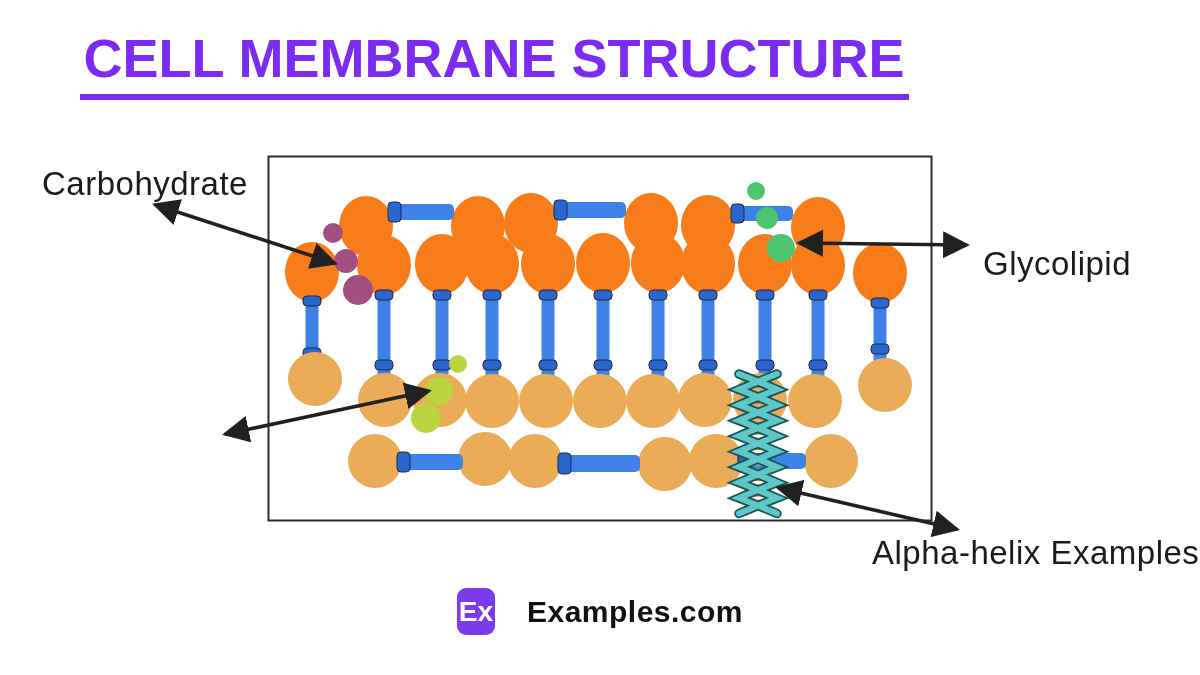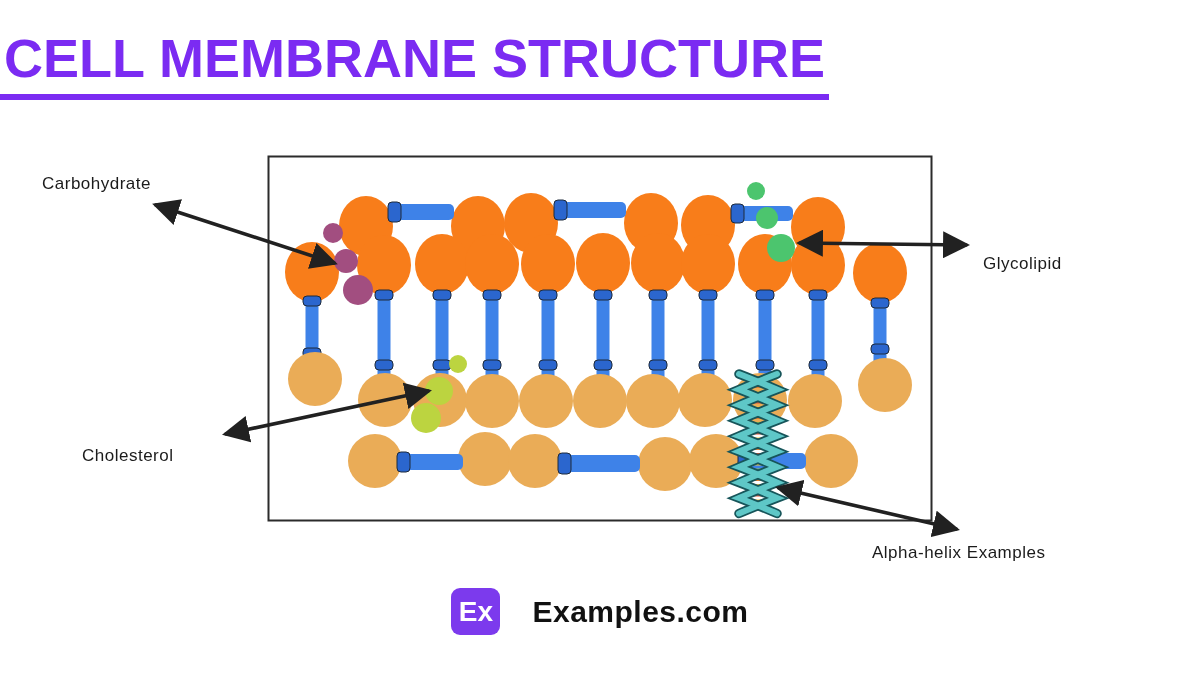--- a/index.html
+++ b/index.html
@@ -1,23 +1,23 @@
 <!DOCTYPE html>
 <html style="--c-title: #7b2bf2; --c-badge: #7c3aed; --c-text: #1b1b1b; --c-arrow: #212121; --c-box-border: #2b2b2b; --c-orange: #f87d1a; --c-tan: #eaac57; --c-blue: #3e82e8; --c-blue-dark: #2b66ce; --c-purple: #a24e80; --c-green: #4cc56e; --c-yellowgreen: #bcd440; --c-teal: #5ec7c7; --c-teal-dark: #17555a; --c-rung-orange: #e07b2f; --c-rung-yellow: #f2c53d; --c-rung-red: #d95034; --c-rung-green: #8bc34a;"><head>
 <meta charset="utf-8">
 <style>
   html,body{margin:0;padding:0;background:#ffffff;}
   body{width:1200px;height:675px;position:relative;overflow:hidden;
        font-family:"Liberation Sans","DejaVu Sans",sans-serif;color:var(--c-text,#1b1b1b);}
   .stage{position:absolute;inset:0;}
-  .title-wrap{position:absolute;top:28px;left:0;width:988px;text-align:left;}
+  .title-wrap{position:absolute;top:28px;left:0;width:988px;text-align:center;}
   .title-wrap h1{margin:0;display:inline-block;font-size:54px;line-height:60px;font-weight:800;
        letter-spacing:0px;color:var(--c-title,#7b2bf2);padding:0 4px 6px 4px;
        border-bottom:6px solid var(--c-title,#7b2bf2);}
-  .lbl{position:absolute;font-size:17px;line-height:32px;letter-spacing:.5px;color:var(--c-text,#1b1b1b);white-space:nowrap;}
+  .lbl{position:absolute;font-size:33px;line-height:32px;letter-spacing:.5px;color:var(--c-text,#1b1b1b);white-space:nowrap;}
   #lbl-carbohydrate{left:42px;top:168px;}
   #lbl-glycolipid{left:983px;top:224px;margin-top:24px;}
   #lbl-cholesterol{left:82px;top:440px;}
   #lbl-alpha{left:872px;top:537px;}
   svg{position:absolute;left:0;top:0;}
   .ho{fill:var(--c-orange,#f87d1a);}
   .ht{fill:var(--c-tan,#eaac57);}
   .tl{fill:var(--c-blue,#3e82e8);}
   .cap{fill:var(--c-blue-dark,#2b66ce);stroke:#1e2a3a;stroke-width:1;}
   .pu{fill:var(--c-purple,#a24e80);}
@@ -25,21 +25,21 @@
   .yg{fill:var(--c-yellowgreen,#bcd440);}
   .arrow{stroke:var(--c-arrow,#212121);stroke-width:3.6;stroke-linecap:round;fill:none;}
   .strand-o{stroke:var(--c-teal-dark,#17555a);stroke-width:9.5;fill:none;stroke-linecap:round;}
   .strand{stroke:var(--c-teal,#5ec7c7);stroke-width:6;fill:none;stroke-linecap:round;}
   .ru{stroke-width:3.2;stroke-linecap:round;}
   .ru-o{stroke:var(--c-rung-orange,#e07b2f);}
   .ru-y{stroke:var(--c-rung-yellow,#f2c53d);}
   .ru-r{stroke:var(--c-rung-red,#d95034);}
   .ru-g{stroke:var(--c-rung-green,#8bc34a);}
   .footer{position:absolute;left:0;top:588px;width:1200px;display:flex;align-items:center;justify-content:center;gap:12px;}
-  .badge{width:49px;height:47px;border-radius:9px;background:var(--c-badge,#7c3aed);
+  .badge{width:38px;height:47px;border-radius:9px;background:var(--c-badge,#7c3aed);
          display:flex;align-items:center;justify-content:center;color:#fff;font-size:28px;font-weight:800;}
   .brand{font-size:30px;font-weight:800;color:#111;letter-spacing:.5px;margin-left:20px;}
 </style>
 </head>
 <body>
 
 <div class="stage">
 
   <div class="title-wrap">
     <h1>CELL MEMBRANE STRUCTURE</h1>
@@ -196,21 +196,20 @@
     <g>
       <line class="arrow" x1="156" y1="205" x2="334" y2="263" marker-start="url(#arr)" marker-end="url(#arr)"></line>
       <line class="arrow" x1="800" y1="243" x2="966" y2="245" marker-start="url(#arr)" marker-end="url(#arr)"></line>
       <line class="arrow" x1="226" y1="434" x2="428" y2="391" marker-start="url(#arr)" marker-end="url(#arr)"></line>
       <line class="arrow" x1="779" y1="488" x2="956" y2="529" marker-start="url(#arr)" marker-end="url(#arr)"></line>
     </g>
   </svg>
 
   <div class="lbl" id="lbl-carbohydrate">Carbohydrate</div>
   <div class="lbl" id="lbl-glycolipid">Glycolipid</div>
-  <div class="lbl" id="lbl-cholesterol">Cholesterol</div>
   <div class="lbl" id="lbl-alpha">Alpha-helix Examples</div>
 
   <div class="footer">
     <div class="badge">Ex</div>
     <div class="brand">Examples.com</div>
   </div>
 
 </div>
 
 </body></html>

